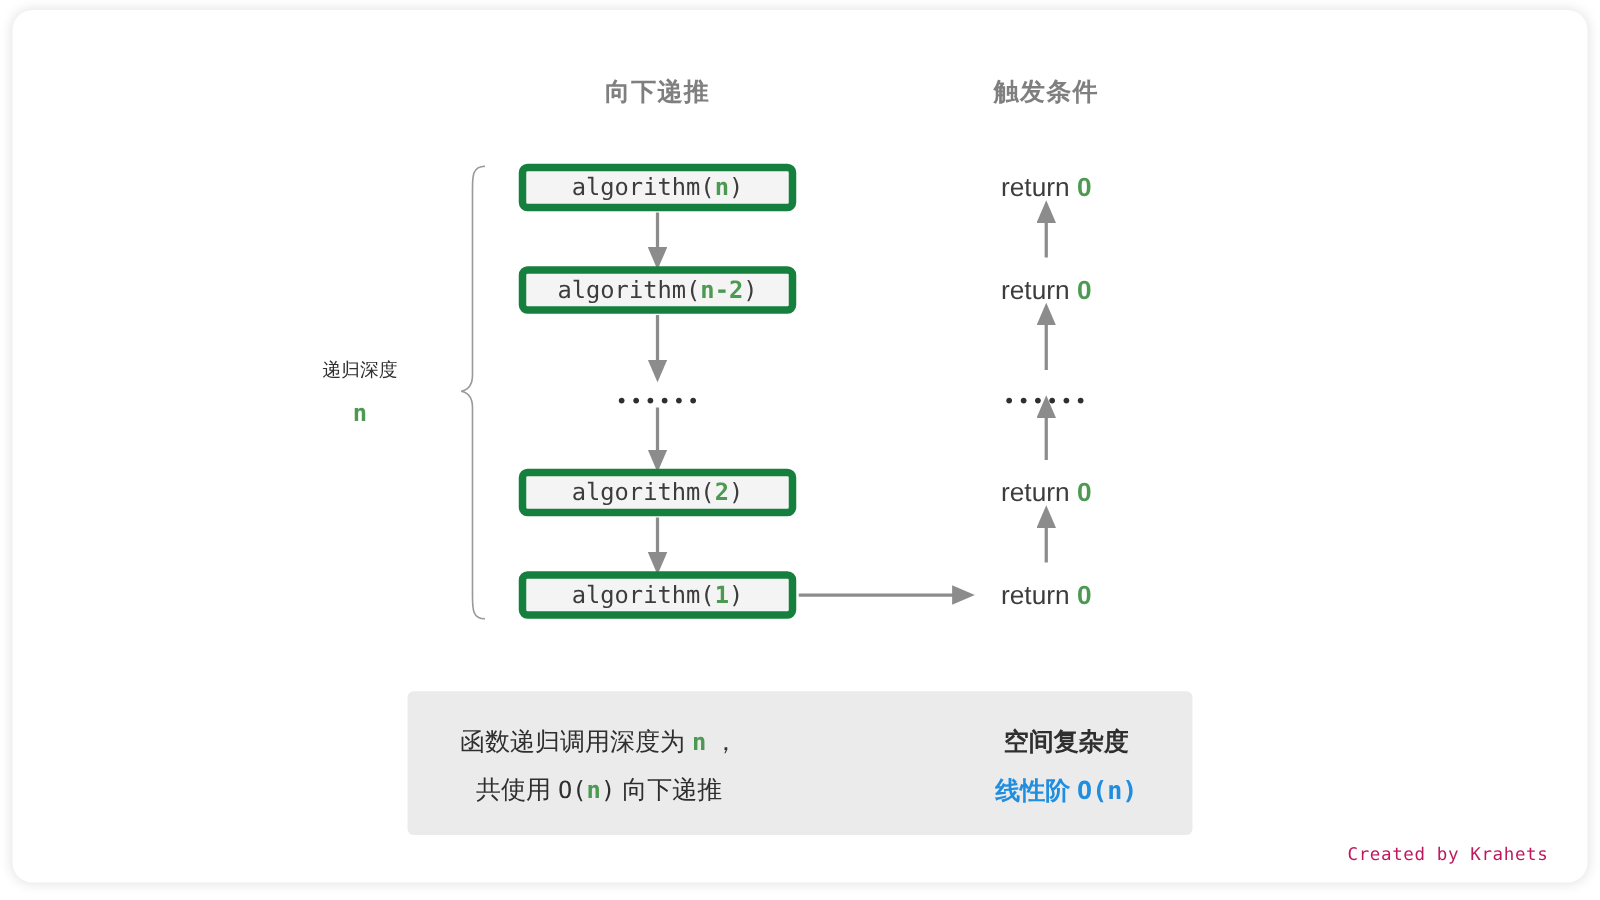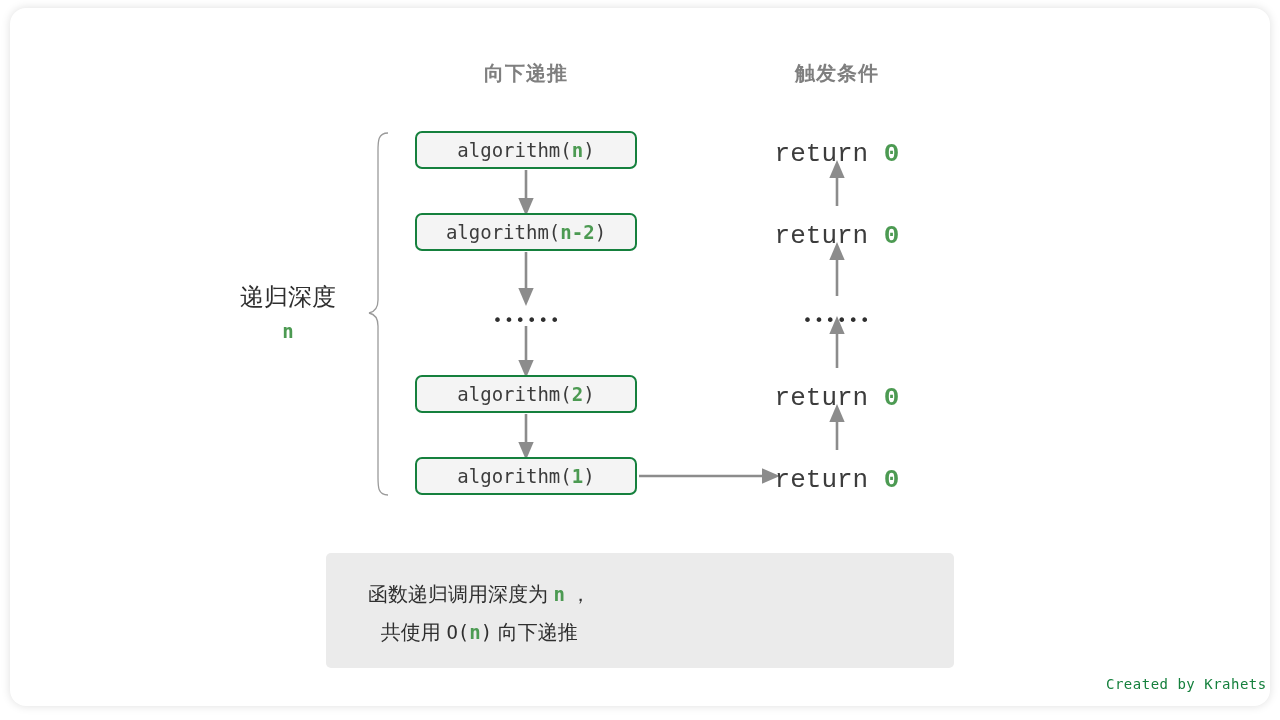--- a/index.html
+++ b/index.html
@@ -46,21 +46,21 @@
   #header-down { left: 526px; top: 60px; }
   #header-up   { left: 837px; top: 60px; }
 
   
   .call-box {
     position: absolute;
     width: 222px;
     height: 38px;
     left: 415px;
     background: #f4f4f4;
-    border: 2px solid #15803d;
+    border: 6px solid #15803d;
     border-radius: 7px;
     box-sizing: border-box;
     display: flex;
     align-items: center;
     justify-content: center;
     font-family: "DejaVu Sans Mono", "Liberation Mono", monospace;
     font-size: 19px;
     color: #3c3c3c;
     letter-spacing: 0px;
   }
@@ -80,22 +80,22 @@
     white-space: nowrap;
     transform: translateX(-50%);
     font-family: "DejaVu Sans", sans-serif;
   }
   #dots-left  { left: 527px; top: 311px; }
   #dots-right { left: 837px; top: 311px; }
 
   
   .return-label {
     position: absolute;
-    font-family: Liberation Mono, monospace;
-    font-size: 26px;
+    font-family: Liberation Sans, sans-serif;
+    font-size: 21px;
     color: #3c3c3c;
     white-space: nowrap;
     transform: translateX(-50%);
   }
   .return-label .zero { color: #4c9a52; font-weight: bold; }
   #ret-1 { left: 837px; top: 139px; }
   #ret-2 { left: 837px; top: 221px; }
   #ret-3 { left: 837px; top: 383px; }
   #ret-4 { left: 837px; top: 465px; }
 
@@ -103,21 +103,21 @@
   #depth-label {
     position: absolute;
     left: 288px;
     top: 282px;
     transform: translateX(-50%);
     text-align: center;
     white-space: nowrap;
   }
   #depth-label .depth-text {
     display: block;
-    font-size: 24px;
+    font-size: 15px;
     color: #2f2f2f;
     line-height: 30px;
   }
   #depth-label .depth-var {
     display: block;
     font-family: "DejaVu Sans Mono", "Liberation Mono", monospace;
     font-size: 19px;
     font-weight: bold;
     color: #4c9a52;
     line-height: 30px;
@@ -186,24 +186,23 @@
     font-size: 20px;
   }
 
   
   #footer {
     position: absolute;
     left: 1078px;
     top: 676px;
     font-family: "DejaVu Sans Mono", "Liberation Mono", monospace;
     font-size: 14px;
-    color: #15803d;
+    color: #be185d;
     letter-spacing: 0.5px;
     white-space: nowrap;
-    margin-left: 28px;
   }
 
   
   #overlay {
     position: absolute;
     left: 0; top: 0;
     width: 1280px; height: 720px;
     pointer-events: none;
   }
 </style>
@@ -291,16 +290,20 @@
 
   <div id="summary">
     <div id="summary-left">
       <div>
         <span>函数递归调用深度为 </span><span class="var">n</span><span> ，</span>
       </div>
       <div>
         <span>共使用 </span><span class="mono">O(</span><span class="var">n</span><span class="mono">)</span><span> 向下递推</span>
       </div>
     </div>
+    <div id="summary-right">
+      <span class="title">空间复杂度</span>
+      <span class="value"><span>线性阶 </span><span class="mono">O(n)</span></span>
+    </div>
   </div>
 
   <div id="footer">Created by Krahets</div>
 </div>
 
 </body></html>

